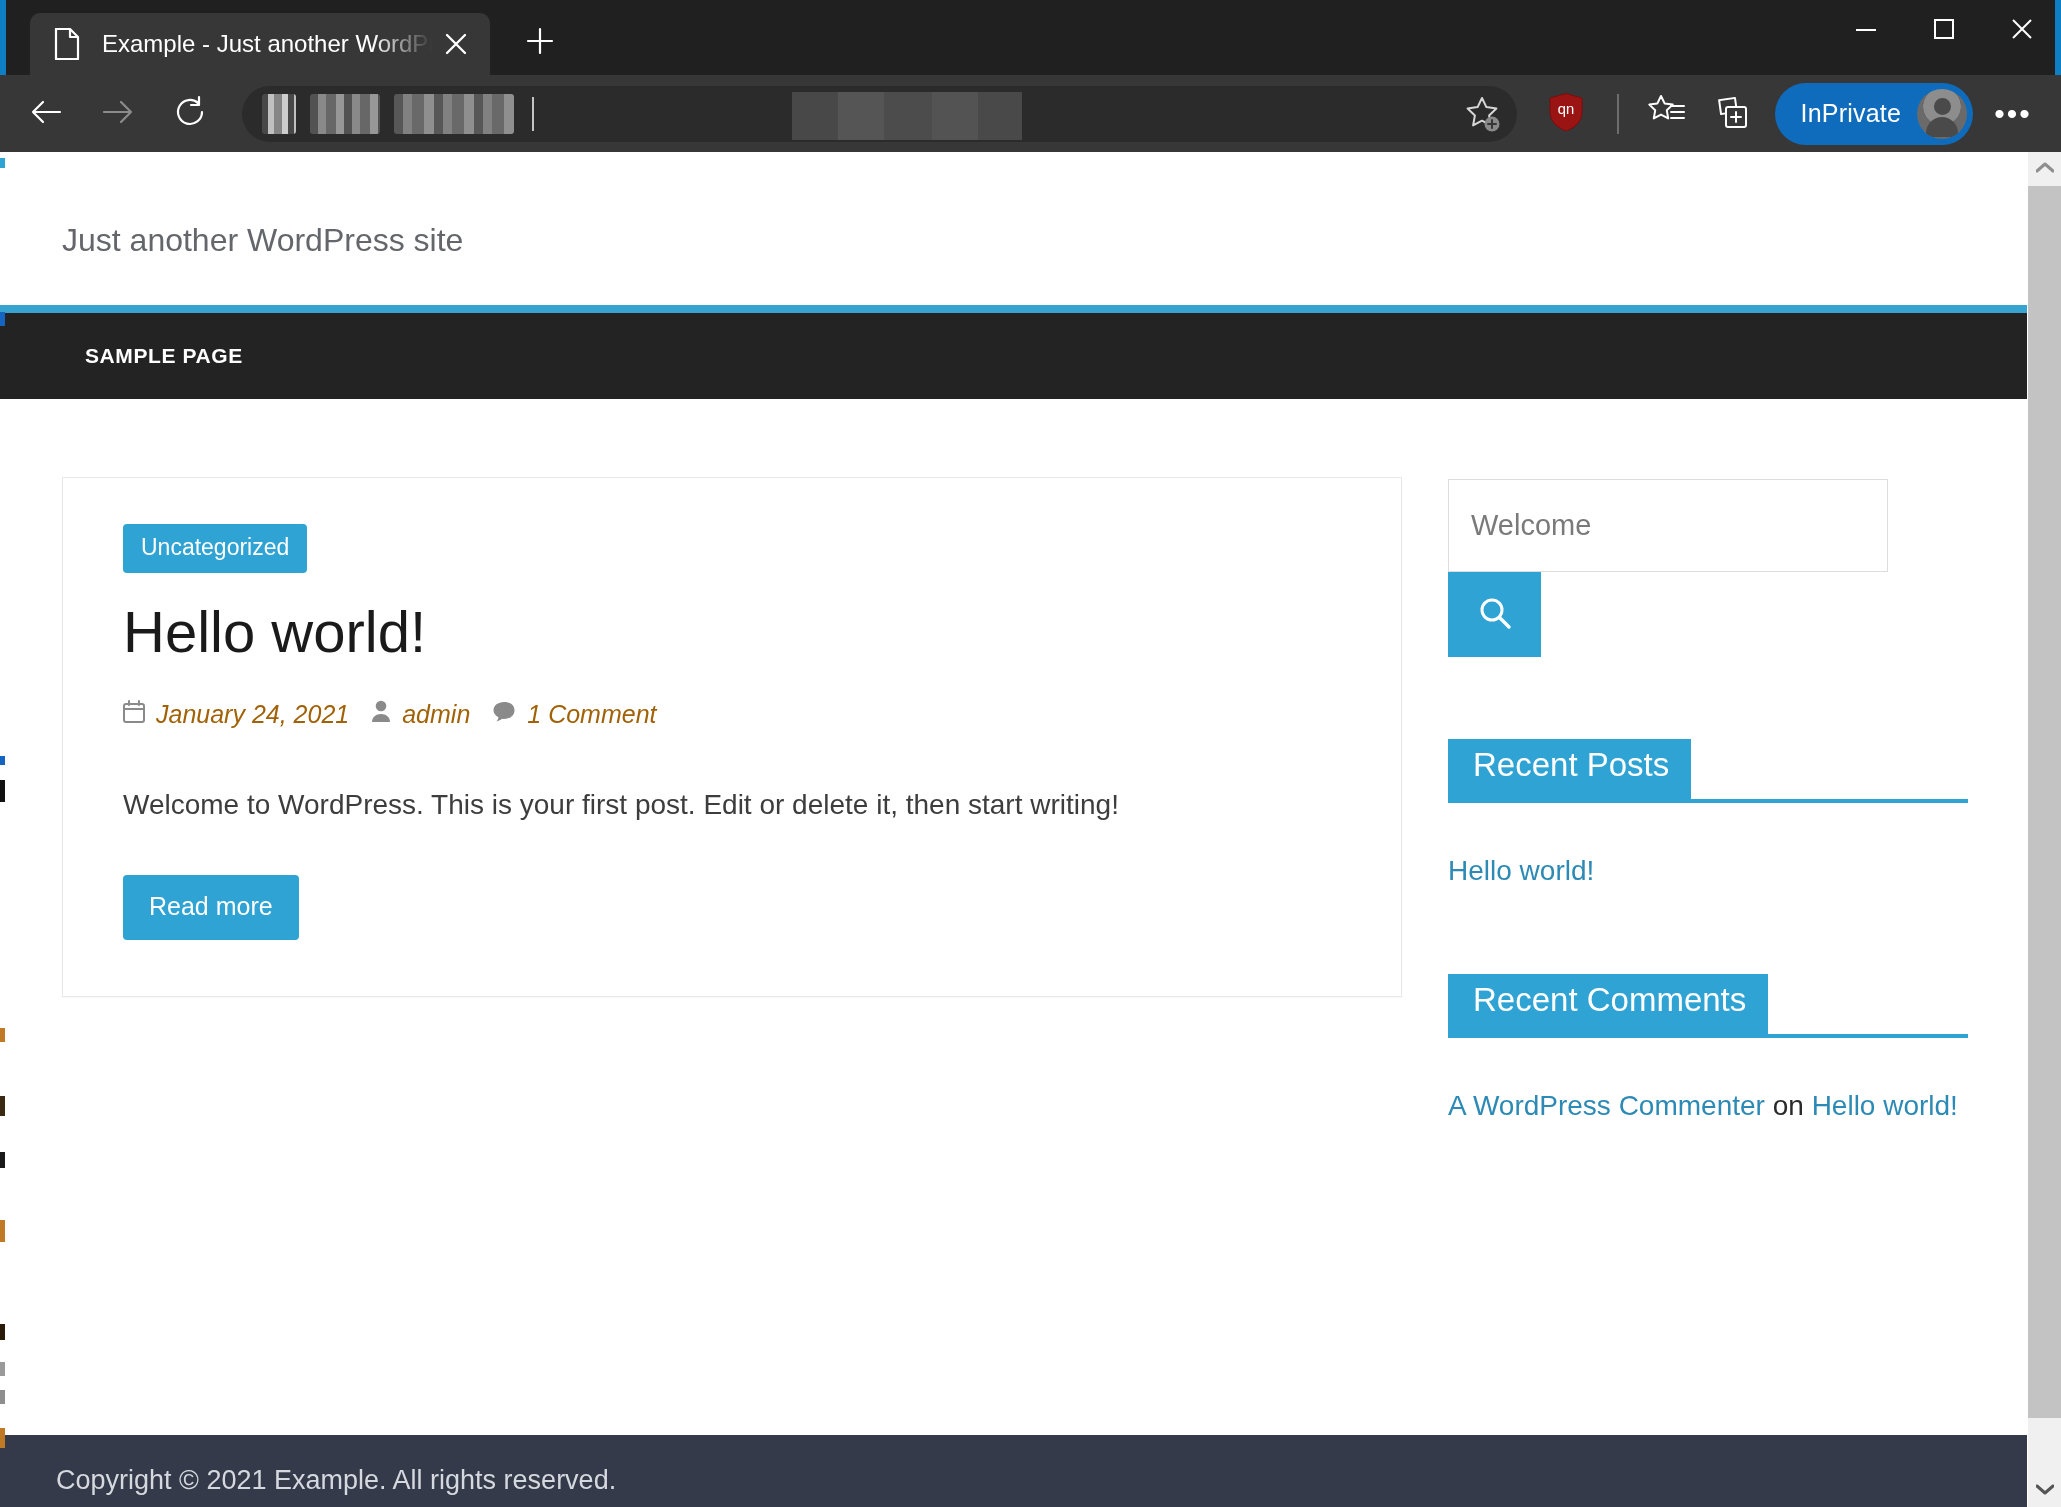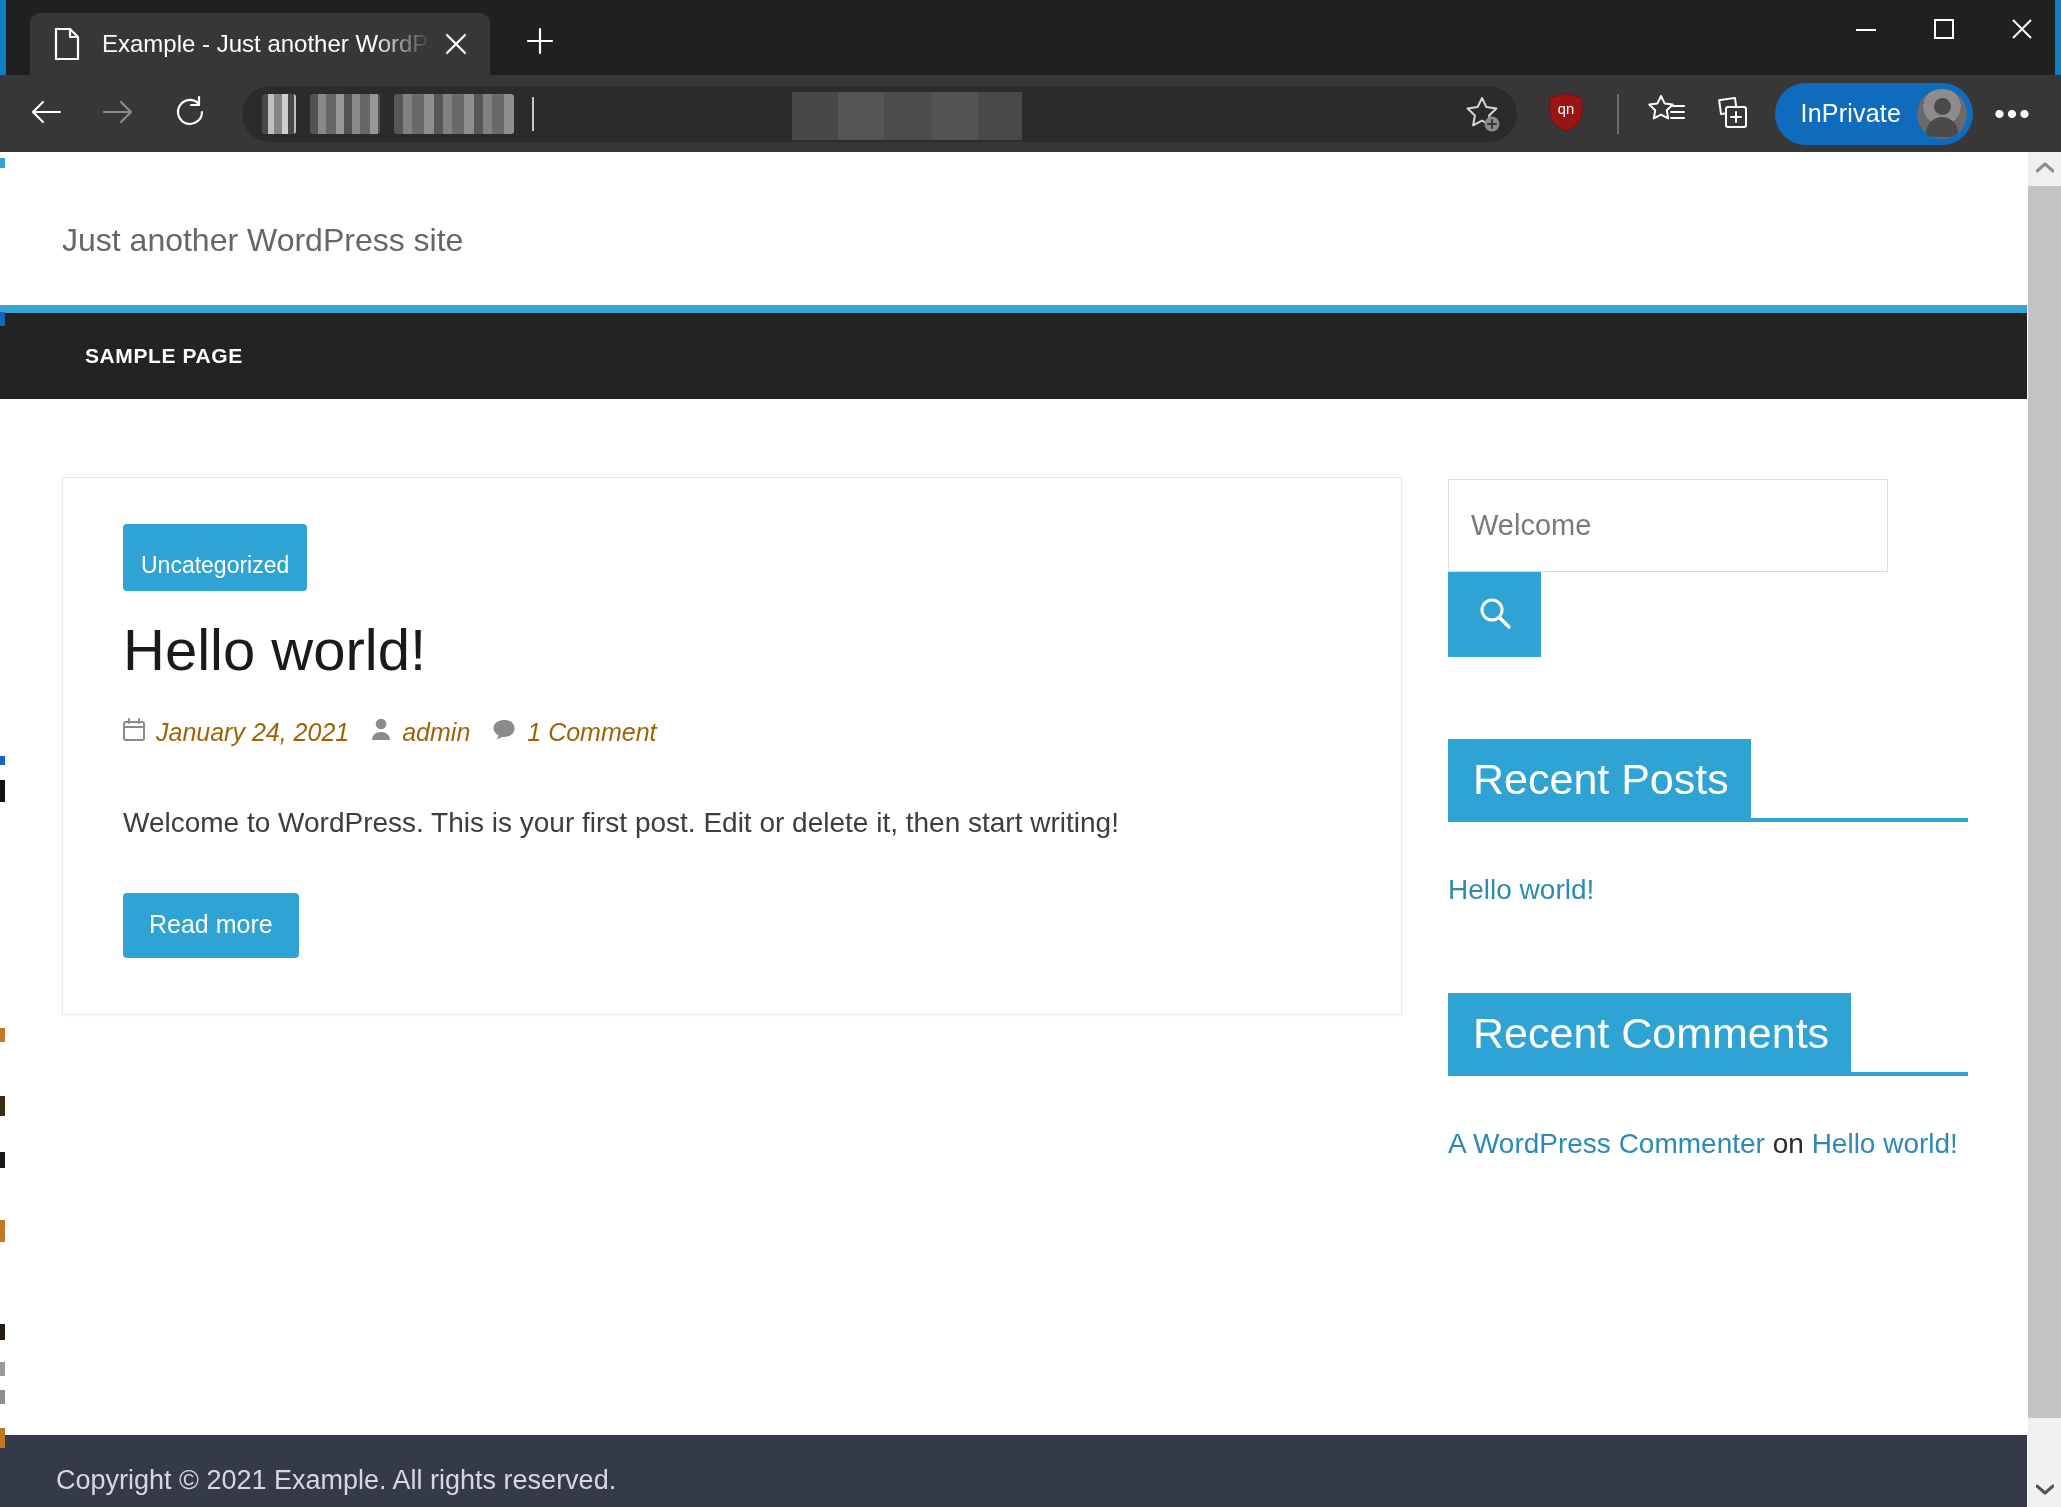--- a/index.html
+++ b/index.html
@@ -237,21 +237,21 @@
     border: 1px solid #e8e8e8;
     background: #fff;
     padding: 46px 44px 56px 30px;
     box-shadow: 0 1px 2px rgba(0,0,0,.03);
   }
   .cat-badge {
     display: inline-block;
     background: #2fa3d4;
     color: #fff;
     font-size: 23px;
-    padding: 28px 18px 12px;
+    padding: 10px 18px 12px;
     border-radius: 4px;
     margin-left: 30px;
   }
   .post-title {
     font-size: 58px;
     font-weight: 400;
     color: #1a1a1a;
     margin: 26px 0 0 30px;
     line-height: 1.15;
   }
@@ -298,22 +298,22 @@
   }
   .widget { margin-top: 82px; }
   .widget-head {
     display: flex; align-items: flex-end;
     border-bottom: 4px solid #2fa3d4;
     width: 520px;
   }
   .widget-title {
     background: #2fa3d4;
     color: #fff;
-    font-size: 43px;
-    padding: 16px 22px 15px 25px;
+    font-size: 33px;
+    padding: 8px 22px 15px 25px;
     line-height: 1.12;
   }
   .widget-body { margin-top: 48px; }
   .widget-link {
     color: #2c8ab5;
     font-size: 28px;
     display: inline;
     line-height: 1.45;
   }
   .widget-body .row { font-size: 28px; color: #2a2a2a; line-height:1.45; max-width: 520px;}

